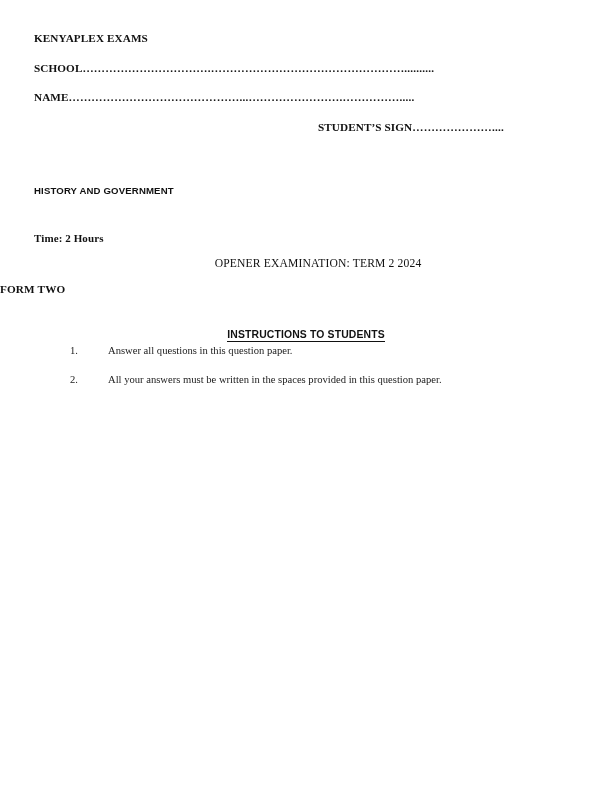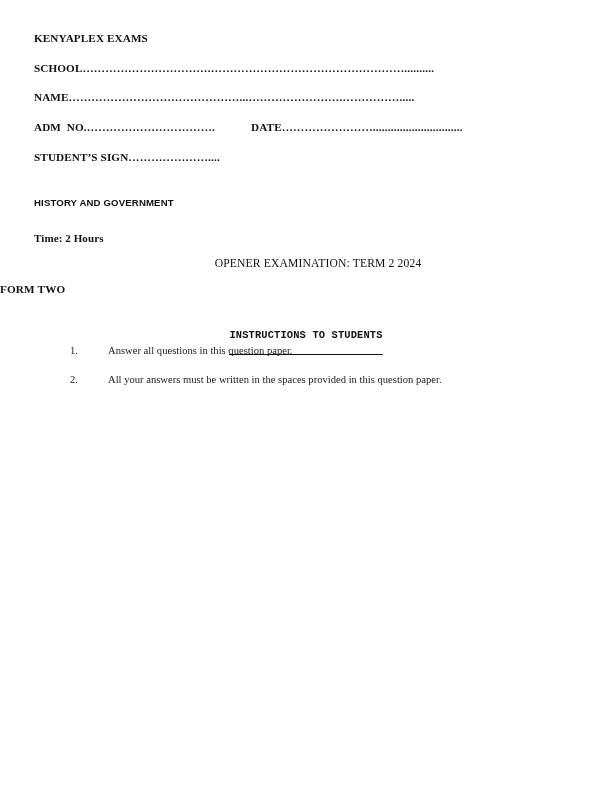--- a/index.html
+++ b/index.html
@@ -28,40 +28,39 @@
   .hdr-line {
     font-family: "Liberation Serif", "DejaVu Serif", serif;
     font-weight: bold;
     font-size: 11.2px;
     letter-spacing: 0.1px;
     line-height: 1;
     margin: 0 0 18.5px 0;
     white-space: pre;
     color: #111111;
   }
-  .hdr-line:last-child { margin-bottom: 9px; }
+  .hdr-line:last-child { margin-bottom: 9px; text-align: right; }
 
   .dots {
     letter-spacing: 0.2px;
   }
 
   .inline-gap { display: inline-block; width: 36px; }
 
   
   .subject {
     position: absolute;
     left: 34px;
     top: 185px;
     font-family: "Liberation Sans", "DejaVu Sans", sans-serif;
     font-weight: bold;
     font-size: 9.6px;
     letter-spacing: 0.15px;
     color: #111111;
     white-space: pre;
-    margin-top: 12px;
   }
   .time {
     position: absolute;
     left: 34px;
     top: 208px;
     font-family: "Liberation Serif", "DejaVu Serif", serif;
     font-weight: bold;
     font-size: 11px;
     letter-spacing: 0.1px;
     color: #111111;
@@ -104,22 +103,21 @@
     width: 612px;
     text-align: center;
     font-family: "Liberation Sans", "DejaVu Sans", sans-serif;
     font-weight: bold;
     font-size: 10.4px;
     letter-spacing: 0.15px;
     color: #111111;
   }
   .instructions-heading span {
     border-bottom: 1.3px solid #111111;
-    padding-bottom: 13px;
-    font-family: Liberation Mono, monospace;
+    padding-bottom: 1px;
   }
 
   .instructions-list {
     position: absolute;
     left: 70px;
     top: 344px;
     width: 470px;
   }
   .instr-item {
     display: flex;
@@ -144,21 +142,20 @@
 <div class="page">
 
   <div class="header-block">
 
     <div class="hdr-line">KENYAPLEX EXAMS</div>
 
     <div class="hdr-line"><span>SCHOOL</span><span class="dots">…………………………….……………………………………………..........</span></div>
 
     <div class="hdr-line"><span>NAME</span><span class="dots">………………………………………...…………………….…………….....</span></div>
 
-    <div class="hdr-line"><span>ADM  NO</span><span class="dots">.…………………………….</span><span class="inline-gap"></span><span>DATE</span><span class="dots">……………………..............................</span></div>
 
     <div class="hdr-line"><span>STUDENT’S SIGN</span><span class="dots">…………………....</span></div>
 
   </div>
 
   <div class="subject">HISTORY AND GOVERNMENT</div>
 
   <div class="time">Time: 2 Hours</div>
 
   <div class="exam-title">OPENER EXAMINATION: TERM 2 2024</div>

